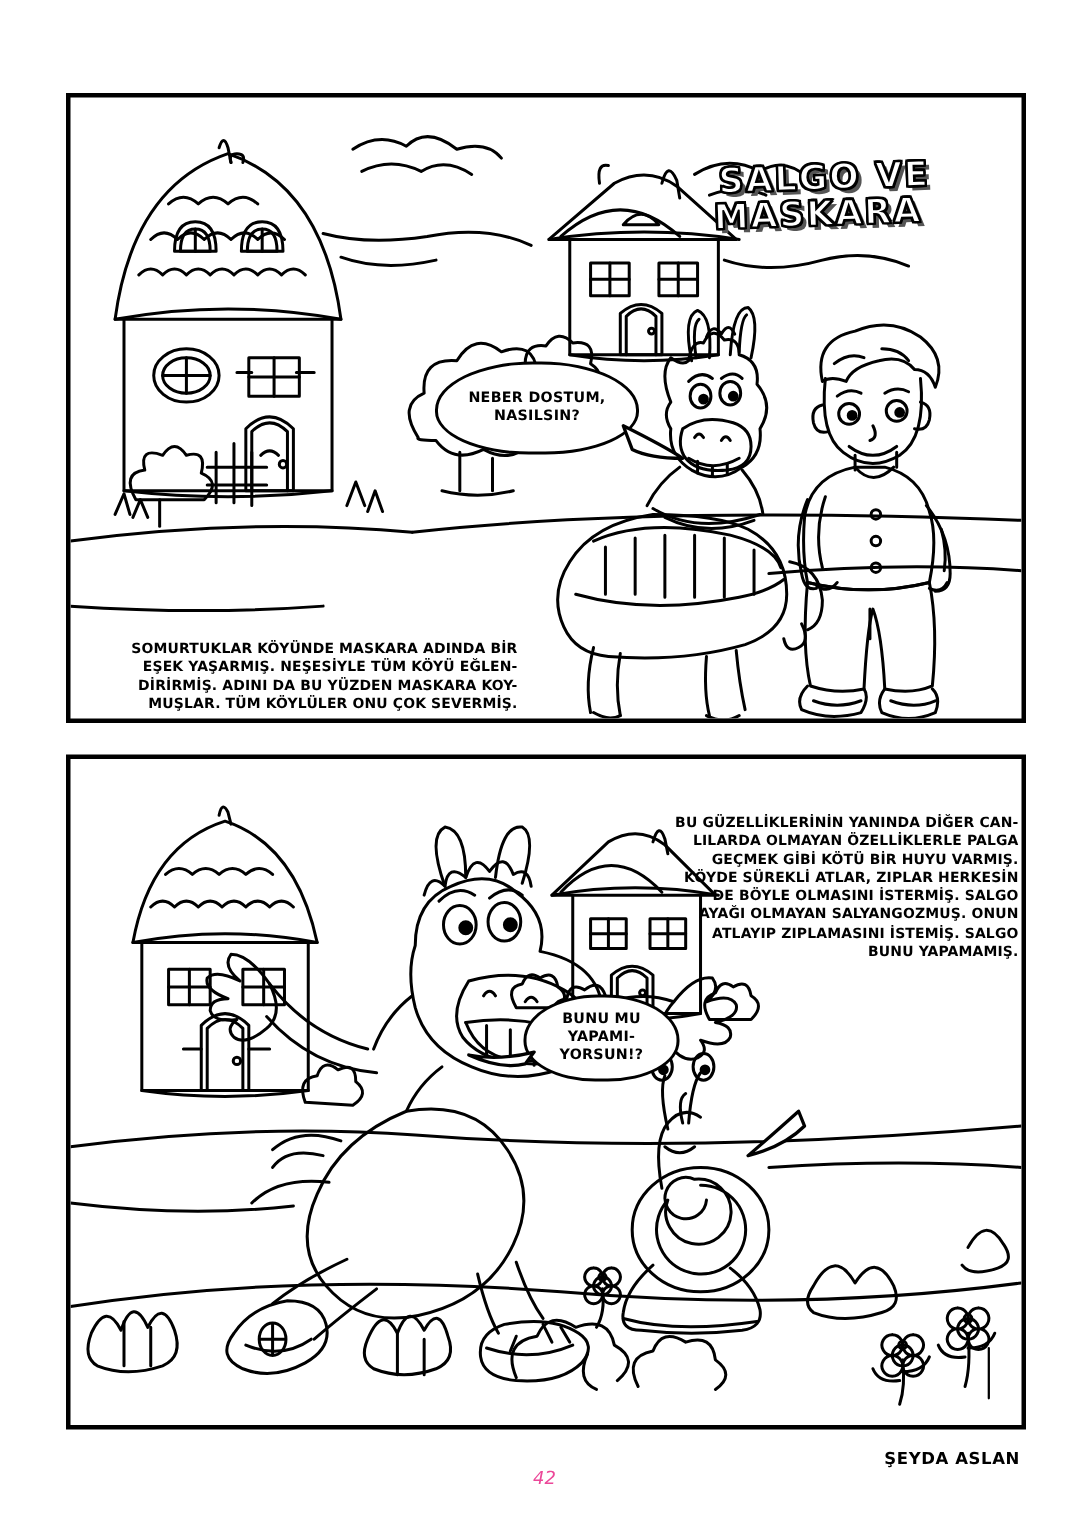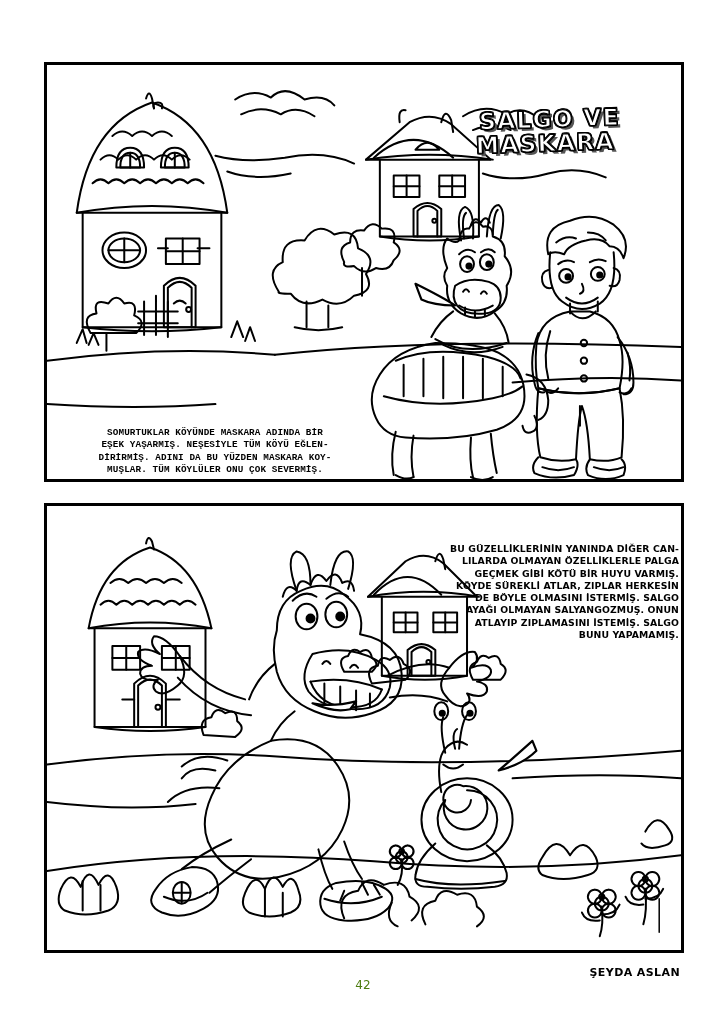--- a/index.html
+++ b/index.html
@@ -104,32 +104,33 @@
   .caption {
     position: absolute;
     font-family: "DejaVu Sans", sans-serif;
     font-size: 9.3px;
     font-weight: 700;
     line-height: 1.32;
     color: #000;
     white-space: pre-line;
     letter-spacing: 0.1px;
   }
-  #caption-1 { left: 38px;  top: 362px; width: 260px; text-align: center; font-family: Liberation Mono, monospace; }
+  #caption-1 { left: 38px;  top: 362px; width: 260px; text-align: right; }
   #caption-2 { left: 400px; top: 8px;   width: 232px; text-align: right; margin-top: 29px; }
 
   
   .page-number {
     position: absolute;
     left: 0; right: 0;
     top: 978px;
     text-align: center;
     font-family: "DejaVu Sans", sans-serif;
     font-size: 12px;
-    color: #4d7c0f;
+    color: #ec4899;
+    font-style: italic;
   }
   .credit {
     position: absolute;
     right: 46px;
     top: 966px;
     font-family: "DejaVu Sans", sans-serif;
     font-size: 11px;
     font-weight: 700;
     letter-spacing: 0.4px;
     color: #000;
@@ -305,20 +306,24 @@
           <path d="M548 400 q-6 8 -2 16 q18 8 36 0 q4 -10 -2 -16"></path>
           <path d="M500 408 q16 6 32 0 M552 408 q16 6 30 0"></path>
         </g>
       </svg>
 
       <div class="title-logo">
         <div class="line l1">SALGO VE</div>
         <div class="line l2">MASKARA</div>
       </div>
 
+      <div class="balloon" id="balloon-1">
+        <span class="txt">NEBER DOSTUM,
+NASILSIN?</span>
+      </div>
       <svg class="art" viewBox="0 0 640 420" preserveAspectRatio="none" style="pointer-events:none;">
         <path d="M372 222 q28 14 40 22 q-22 0 -34 -6 z" fill="#fff" stroke="#000" stroke-width="2.2" stroke-linejoin="round"></path>
       </svg>
 
       <div class="caption" id="caption-1">SOMURTUKLAR KÖYÜNDE MASKARA ADINDA BİR
 EŞEK YAŞARMIŞ. NEŞESİYLE TÜM KÖYÜ EĞLEN-
 DİRİRMİŞ. ADINI DA BU YÜZDEN MASKARA KOY-
 MUŞLAR. TÜM KÖYLÜLER ONU ÇOK SEVERMİŞ.</div>
 
     </div>
@@ -469,20 +474,24 @@
 
       <div class="caption" id="caption-2">BU GÜZELLİKLERİNİN YANINDA DİĞER CAN-
 LILARDA OLMAYAN ÖZELLİKLERLE PALGA
 GEÇMEK GİBİ KÖTÜ BİR HUYU VARMIŞ.
 KÖYDE SÜREKLİ ATLAR, ZIPLAR HERKESİN
 DE BÖYLE OLMASINI İSTERMİŞ. SALGO
 AYAĞI OLMAYAN SALYANGOZMUŞ. ONUN
 ATLAYIP ZIPLAMASINI İSTEMİŞ. SALGO
 BUNU YAPAMAMIŞ.</div>
 
+      <div class="balloon" id="balloon-2">
+        <span class="txt">BUNU MU YAPAMI-
+YORSUN!?</span>
+      </div>
 
 
       <svg class="art" viewBox="0 0 640 450" preserveAspectRatio="none" style="pointer-events:none;">
         <path d="M312 198 q-24 6 -44 2 q22 10 38 6 z" fill="#fff" stroke="#000" stroke-width="2.2" stroke-linejoin="round"></path>
         <path d="M490 238 q-20 18 -34 30 q24 -6 38 -20 z" fill="#fff" stroke="#000" stroke-width="2.2" stroke-linejoin="round"></path>
       </svg>
 
     </div>
   </div>
 

